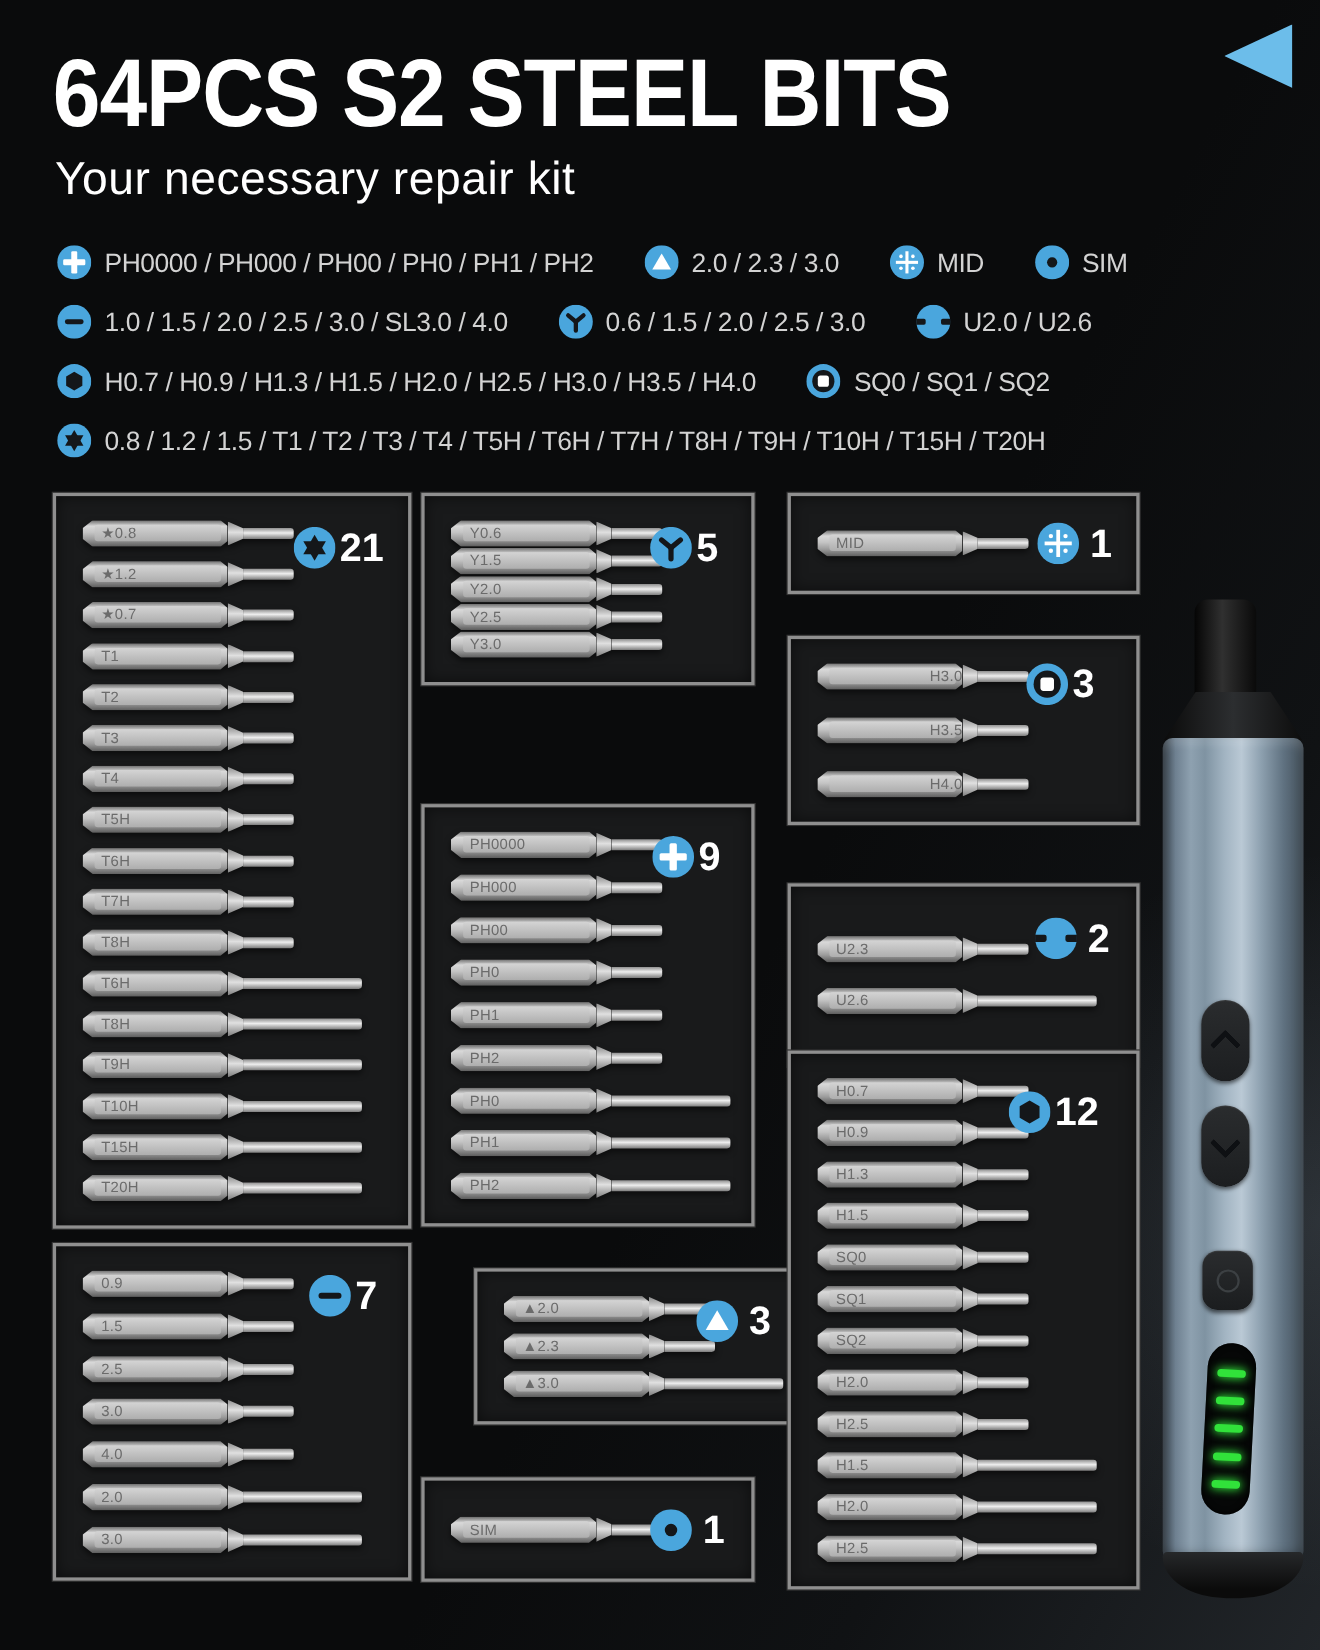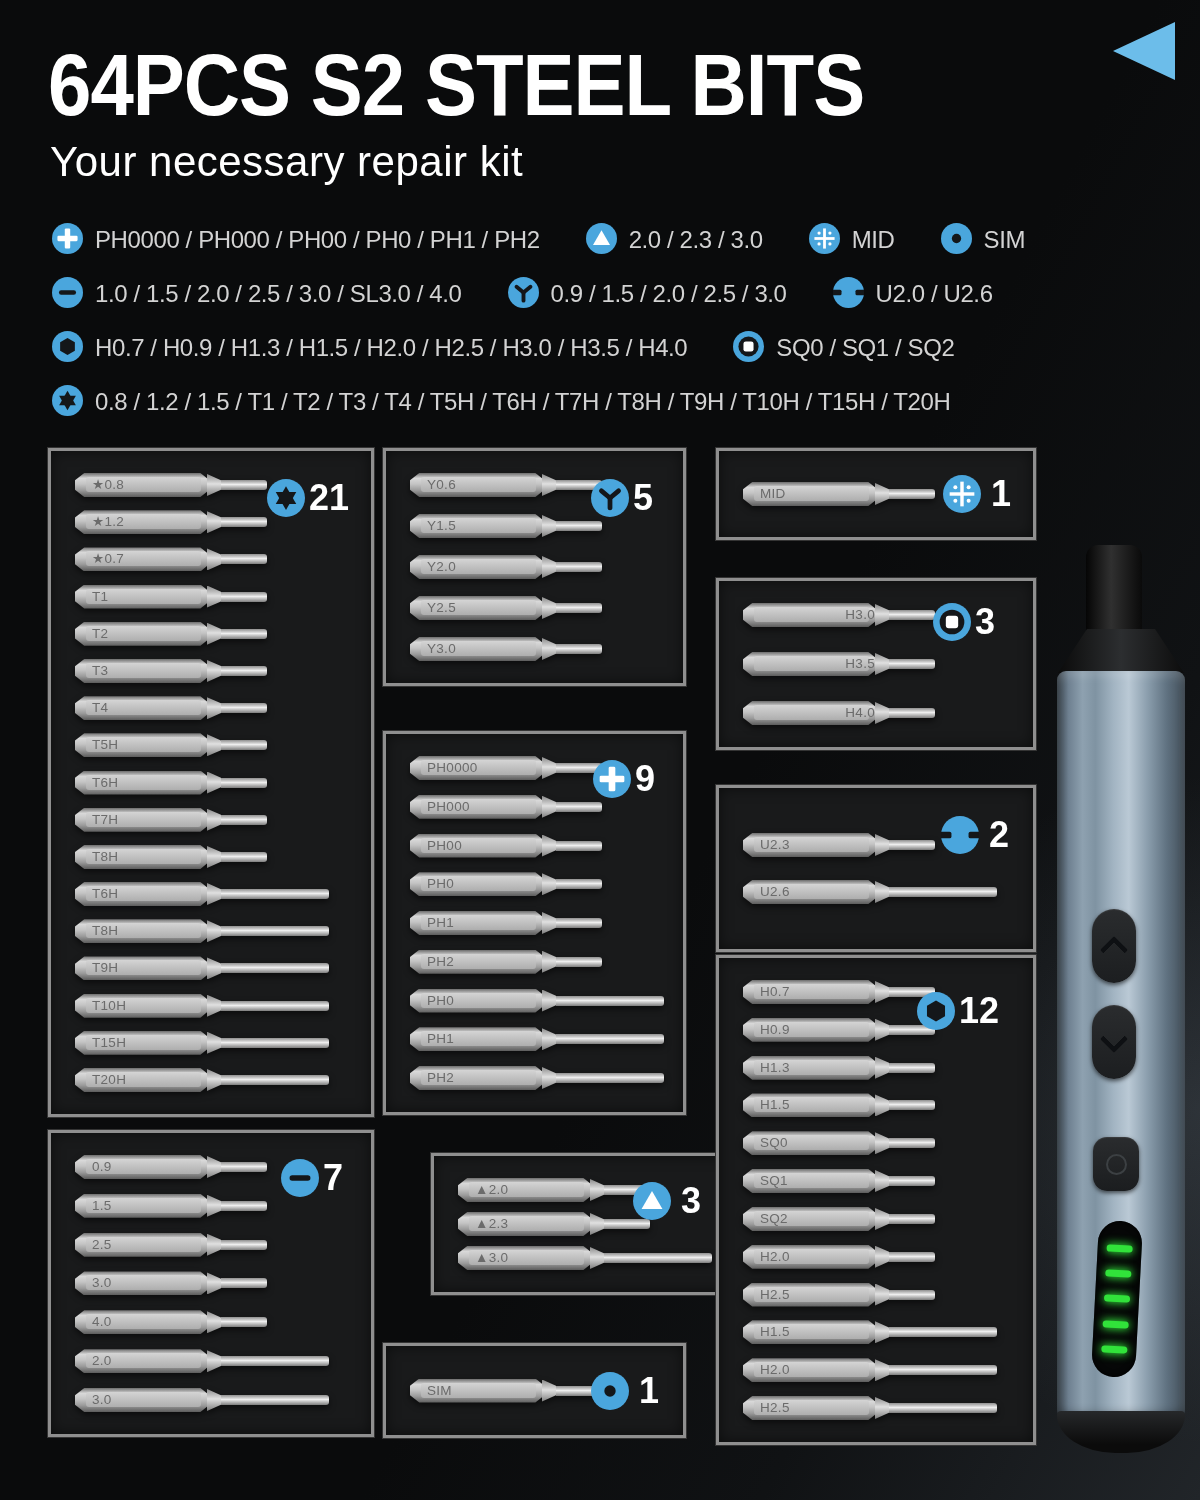--- a/index.html
+++ b/index.html
@@ -24,27 +24,27 @@
   .spec-text{color:#d3d3d3;font-size:24px;letter-spacing:-0.4px;}
   .icon{display:inline-flex;}
   .icon svg{display:block;}
   .s30 svg{width:31px;height:31px;}
   .s38 svg{width:38px;height:38px;}
   
   .panel{position:absolute;background:#191a1b;border:3px solid #8f8f8f;
          box-shadow:0 0 0 1px #343434, inset 0 0 14px rgba(0,0,0,.55);box-sizing:border-box;}
   #panel-torx {left:48px; top:448px; width:326px;height:669px;}
   #panel-slot {left:48px; top:1130px;width:326px;height:307px;}
-  #panel-y    {left:383px;top:448px; width:303px;height:238px;}
+  #panel-y    {left:383px;top:448px; width:303px;height:175px;}
   #panel-ph   {left:383px;top:731px; width:303px;height:384px;}
   #panel-tri  {left:383px;top:1153px;width:303px;height:142px;margin-left:48px;}
   #panel-sim  {left:383px;top:1343px;width:303px;height:95px;}
   #panel-mid  {left:716px;top:448px; width:320px;height:92px;}
   #panel-sq3  {left:716px;top:578px; width:320px;height:172px;text-align:right;}
-  #panel-u    {left:716px;top:785px; width:320px;height:167px;}
+  #panel-u    {left:716px;top:803px; width:320px;height:167px;}
   #panel-hex12{left:716px;top:955px; width:320px;height:490px;}
   .bits{position:absolute;left:24px;top:22px;bottom:22px;right:14px;
         display:flex;flex-direction:column;justify-content:space-between;}
   .bits.few{justify-content:space-evenly;}
   .bit{height:24px;display:flex;align-items:center;flex:0 0 auto;filter:drop-shadow(0 3px 3px rgba(0,0,0,.55));}
   .shank{position:relative;width:132px;height:24px;flex:0 0 auto;
          background:linear-gradient(180deg,#6d6d6d 0%,#d9d9d9 22%,#c4c4c4 46%,#9b9b9b 72%,#5c5c5c 100%);
          clip-path:polygon(0 30%,7% 0,95% 0,100% 22%,100% 78%,95% 100%,7% 100%,0 70%);}
   .shank::before{content:"";position:absolute;left:11px;right:6px;top:4px;bottom:5px;
          border-radius:3px;background:linear-gradient(180deg,#d4d4d4,#aeaeae);}
@@ -171,21 +171,21 @@
         <span class="icon s30">
           <svg viewBox="0 0 40 40" xmlns="http://www.w3.org/2000/svg">
             <circle cx="20" cy="20" r="20" fill="#4aa6dd"></circle>
             <g stroke="#14171a" stroke-width="5" stroke-linecap="round">
               <line x1="20" y1="20" x2="20" y2="30.5"></line>
               <line x1="20" y1="20" x2="11" y2="12.5"></line>
               <line x1="20" y1="20" x2="29" y2="12.5"></line>
             </g>
           </svg>
         </span>
-        <span class="spec-text">0.9 / 1.5 / 2.0 / 2.5 / 3.0</span>
+        <span class="spec-text">0.6 / 1.5 / 2.0 / 2.5 / 3.0</span>
       </div>
       <div class="spec-group">
         <span class="icon s30">
           <svg viewBox="0 0 40 40" xmlns="http://www.w3.org/2000/svg">
             <circle cx="20" cy="20" r="20" fill="#4aa6dd"></circle>
             <rect x="-2" y="16.5" width="13" height="7" rx="2" fill="#14171a"></rect>
             <rect x="29" y="16.5" width="13" height="7" rx="2" fill="#14171a"></rect>
           </svg>
         </span>
         <span class="spec-text">U2.0 / U2.6</span>

